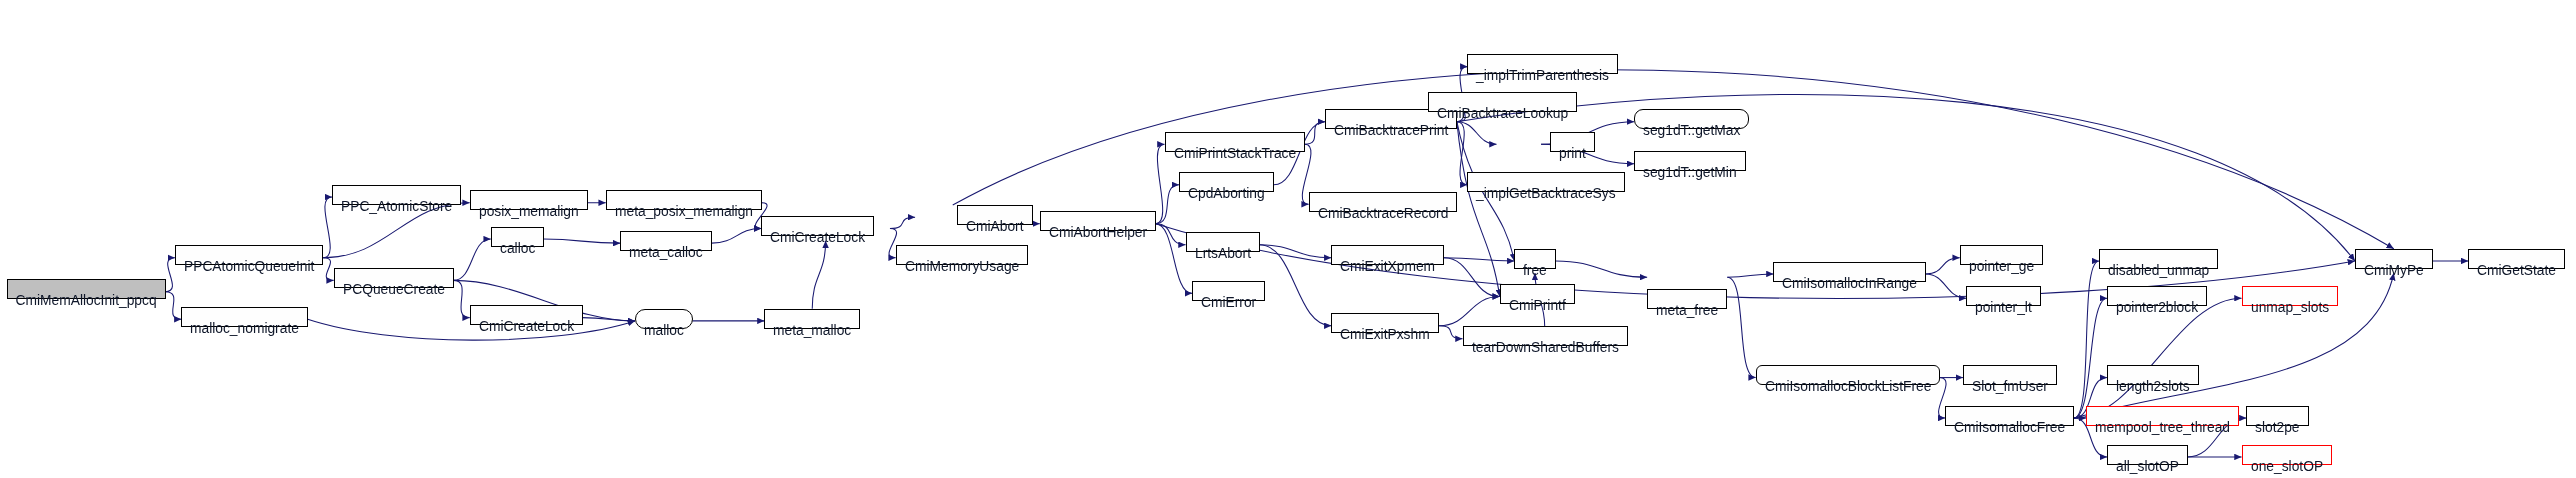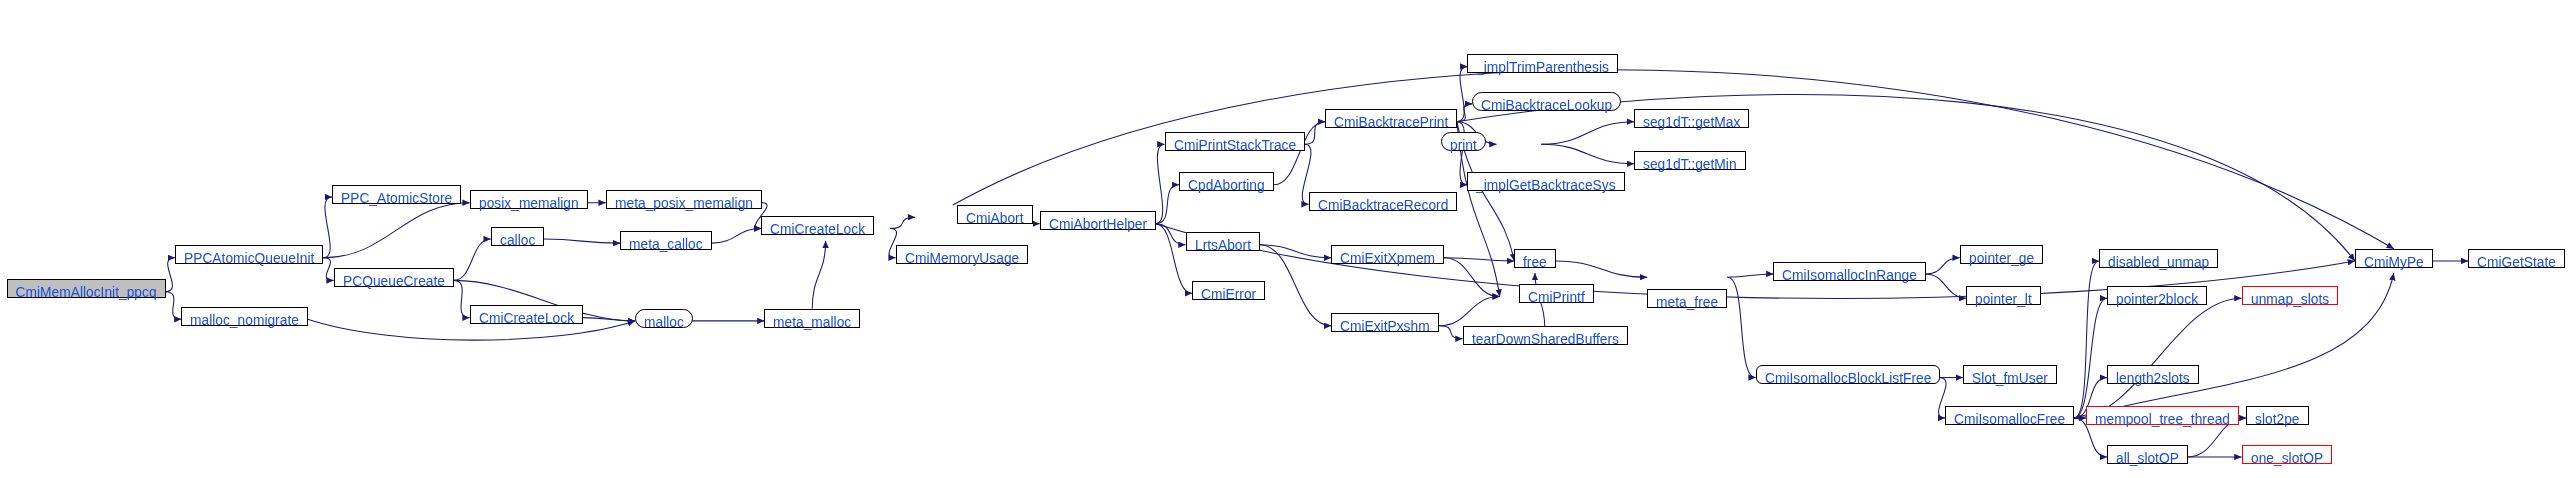--- a/index.html
+++ b/index.html
@@ -22,24 +22,24 @@
   }
   .edge {
     fill: none;
     stroke-width: 1.3px;
   }
   .node {
     position: absolute;
     box-sizing: border-box;
     height: 19px;
     line-height: 23px;
-    padding: 1px 8px;
+    padding: 9px 8px;
     border: 0.8px solid #000000;
     background: #fefefe;
-    color: #1d4ed8;
+    color: #0f172a;
     font-size: 13.8px;
     white-space: nowrap;
     text-align: center;
     cursor: pointer;
   }
   .node.current {
     background: #bfbfbf;
     cursor: default;
   }
   .node.truncated {
@@ -137,26 +137,26 @@
     <div class="node" style="left: 1040px; top: 211px;">CmiAbortHelper</div>
     <div class="node" style="left: 1165px; top: 132px;">CmiPrintStackTrace</div>
     <div class="node" style="left: 1179px; top: 172px;">CpdAborting</div>
     <div class="node" style="left: 1186px; top: 232px;">LrtsAbort</div>
     <div class="node" style="left: 1192px; top: 281px;">CmiError</div>
     <div class="node" style="left: 1325px; top: 109px;">CmiBacktracePrint</div>
     <div class="node" style="left: 1309px; top: 192px;">CmiBacktraceRecord</div>
     <div class="node" style="left: 1331px; top: 245px;">CmiExitXpmem</div>
     <div class="node" style="left: 1331px; top: 313px;">CmiExitPxshm</div>
     <div class="node" style="left: 1467px; top: 54px;">_implTrimParenthesis</div>
-    <div class="node" style="left: 1472px; top: 92px; border-radius: 11px;">CmiBacktraceLookup</div>
-    <div class="node" style="left: 1441px; top: 132px; border-radius: 10px;">print</div>
+    <div class="node" style="left: 1428px; top: 92px;">CmiBacktraceLookup</div>
+    <div class="node" style="left: 1550px; top: 132px;">print</div>
     <div class="node" style="left: 1467px; top: 172px;">_implGetBacktraceSys</div>
-    <div class="node" style="left: 1634px; top: 109px;">seg1dT::getMax</div>
+    <div class="node" style="left: 1634px; top: 109px; border-radius: 9px;">seg1dT::getMax</div>
     <div class="node" style="left: 1634px; top: 151px; text-align: center;">seg1dT::getMin</div>
-    <div class="node" style="left: 1500px; top: 284px; margin-left: 19px;">CmiPrintf</div>
+    <div class="node" style="left: 1500px; top: 284px;">CmiPrintf</div>
     <div class="node" style="left: 1514px; top: 249px;">free</div>
     <div class="node" style="left: 1463px; top: 326px;">tearDownSharedBuffers</div>
     <div class="node" style="left: 1647px; top: 265px; margin-top: 24px;">meta_free</div>
     <div class="node" style="left: 1773px; top: 262px;">CmiIsomallocInRange</div>
     <div class="node" style="left: 1960px; top: 245px;">pointer_ge</div>
     <div class="node" style="left: 1966px; top: 286px;">pointer_lt</div>
     <div class="node" style="left: 1756px; top: 365px; border-radius: 6px;">CmiIsomallocBlockListFree</div>
     <div class="node" style="left: 1963px; top: 365px;">Slot_fmUser</div>
     <div class="node" style="left: 1945px; top: 406px;">CmiIsomallocFree</div>
     <div class="node" style="left: 2099px; top: 249px;">disabled_unmap</div>

